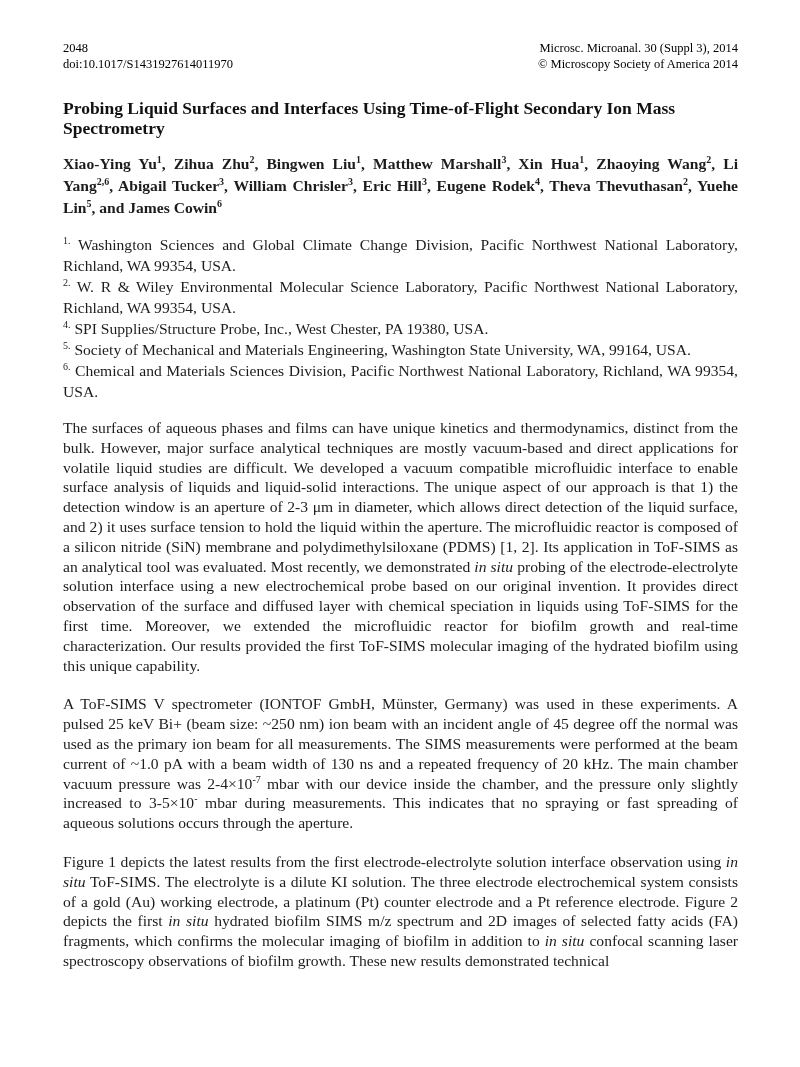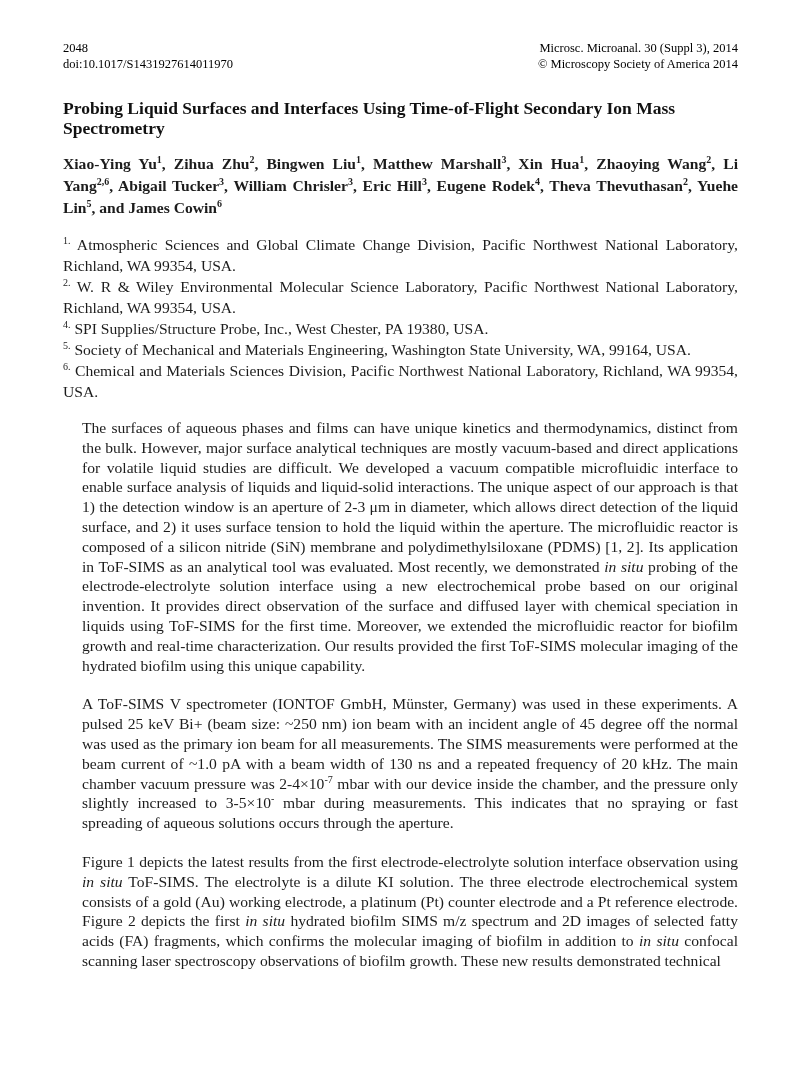--- a/index.html
+++ b/index.html
@@ -47,21 +47,21 @@
     line-height: 0;
     vertical-align: super;
   }
   .affiliations { margin-top: 15px; }
   .affiliation {
     margin: 0;
     font-size: 15.6px;
     line-height: 21px;
     text-align: justify;
   }
-  .body-text { margin-top: 16px; margin-left: 19px; }
+  .body-text { margin-top: 16px; }
   .para {
     margin: 0 0 19px 0;
     font-size: 15.6px;
     line-height: 19.8px;
     text-align: justify;
   }
   .para:last-child { margin-bottom: 0; }
 </style>
 </head>
 <body>
@@ -77,21 +77,21 @@
       <div>Microsc. Microanal. 30 (Suppl 3), 2014</div>
       <div>© Microscopy Society of America 2014</div>
     </div>
   </div>
 
   <h1 class="title">Probing Liquid Surfaces and Interfaces Using Time-of-Flight Secondary Ion Mass Spectrometry</h1>
 
   <p class="authors"><span>Xiao-Ying Yu</span><sup>1</sup><span>, Zihua Zhu</span><sup>2</sup><span>, Bingwen Liu</span><sup>1</sup><span>, Matthew Marshall</span><sup>3</sup><span>, Xin Hua</span><sup>1</sup><span>, Zhaoying Wang</span><sup>2</sup><span>, Li Yang</span><sup>2,6</sup><span>, Abigail Tucker</span><sup>3</sup><span>, William Chrisler</span><sup>3</sup><span>, Eric Hill</span><sup>3</sup><span>, Eugene Rodek</span><sup>4</sup><span>, Theva Thevuthasan</span><sup>2</sup><span>, Yuehe Lin</span><sup>5</sup><span>, and James Cowin</span><sup>6</sup></p>
 
   <div class="affiliations">
-    <p class="affiliation"><sup>1.</sup><span> Atmospheric Sciences and Global Climate Change Division, Pacific Northwest National Laboratory, Richland, WA 99354, USA.</span></p>
+    <p class="affiliation"><sup>1.</sup><span> Washington Sciences and Global Climate Change Division, Pacific Northwest National Laboratory, Richland, WA 99354, USA.</span></p>
     <p class="affiliation"><sup>2.</sup><span> W. R &amp; Wiley Environmental Molecular Science Laboratory, Pacific Northwest National Laboratory, Richland, WA 99354, USA.</span></p>
     <p class="affiliation"><sup>4.</sup><span> SPI Supplies/Structure Probe, Inc., West Chester, PA 19380, USA.</span></p>
     <p class="affiliation"><sup>5.</sup><span> Society of Mechanical and Materials Engineering, Washington State University, WA, 99164, USA.</span></p>
     <p class="affiliation"><sup>6.</sup><span> Chemical and Materials Sciences Division, Pacific Northwest National Laboratory, Richland, WA 99354, USA.</span></p>
   </div>
 
   <div class="body-text">
     <p class="para"><span>The surfaces of aqueous phases and films can have unique kinetics and thermodynamics, distinct from the bulk. However, major surface analytical techniques are mostly vacuum-based and direct applications for volatile liquid studies are difficult. We developed a vacuum compatible microfluidic interface to enable surface analysis of liquids and liquid-solid interactions. The unique aspect of our approach is that 1) the detection window is an aperture of 2-3 μm in diameter, which allows direct detection of the liquid surface, and 2) it uses surface tension to hold the liquid within the aperture. The microfluidic reactor is composed of a silicon nitride (SiN) membrane and polydimethylsiloxane (PDMS) [1, 2]. Its application in ToF-SIMS as an analytical tool was evaluated. Most recently, we demonstrated </span><i>in situ</i><span> probing of the electrode-electrolyte solution interface using a new electrochemical probe based on our original invention. It provides direct observation of the surface and diffused layer with chemical speciation in liquids using ToF-SIMS for the first time. Moreover, we extended the microfluidic reactor for biofilm growth and real-time characterization. Our results provided the first ToF-SIMS molecular imaging of the hydrated biofilm using this unique capability.</span></p>
     <p class="para"><span>A ToF-SIMS V spectrometer (IONTOF GmbH, Münster, Germany) was used in these experiments. A pulsed 25 keV Bi+ (beam size: ~250 nm) ion beam with an incident angle of 45 degree off the normal was used as the primary ion beam for all measurements. The SIMS measurements were performed at the beam current of ~1.0 pA with a beam width of 130 ns and a repeated frequency of 20 kHz. The main chamber vacuum pressure was 2-4×10</span><sup>-7</sup><span> mbar with our device inside the chamber, and the pressure only slightly increased to 3-5×10</span><sup>-</sup><span> mbar during measurements. This indicates that no spraying or fast spreading of aqueous solutions occurs through the aperture.</span></p>
     <p class="para"><span>Figure 1 depicts the latest results from the first electrode-electrolyte solution interface observation using </span><i>in situ</i><span> ToF-SIMS. The electrolyte is a dilute KI solution. The three electrode electrochemical system consists of a gold (Au) working electrode, a platinum (Pt) counter electrode and a Pt reference electrode. Figure 2 depicts the first </span><i>in situ</i><span> hydrated biofilm SIMS m/z spectrum and 2D images of selected fatty acids (FA) fragments, which confirms the molecular imaging of biofilm in addition to </span><i>in situ</i><span> confocal scanning laser spectroscopy observations of biofilm growth. These new results demonstrated technical</span></p>

